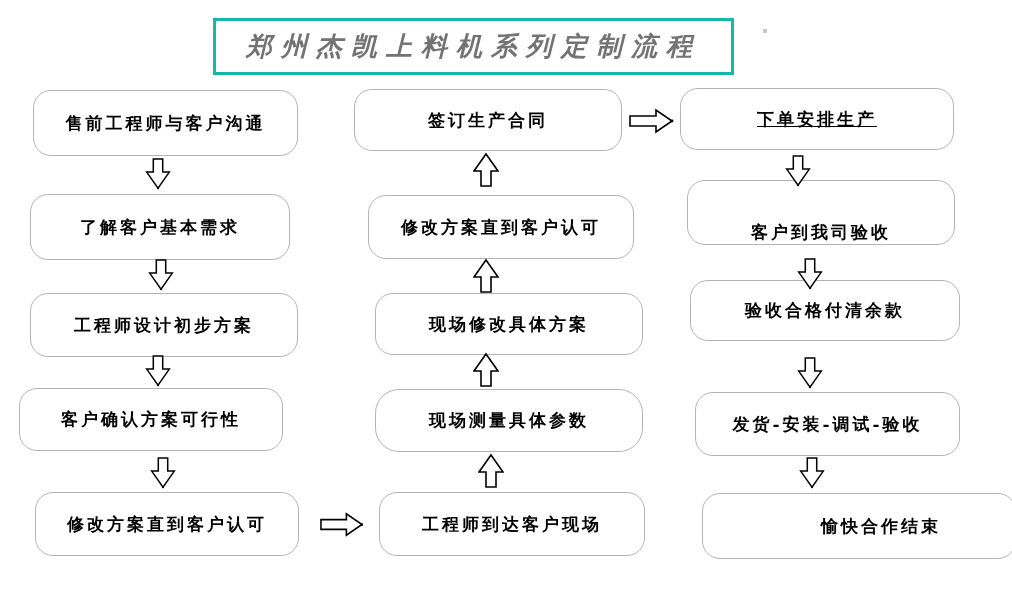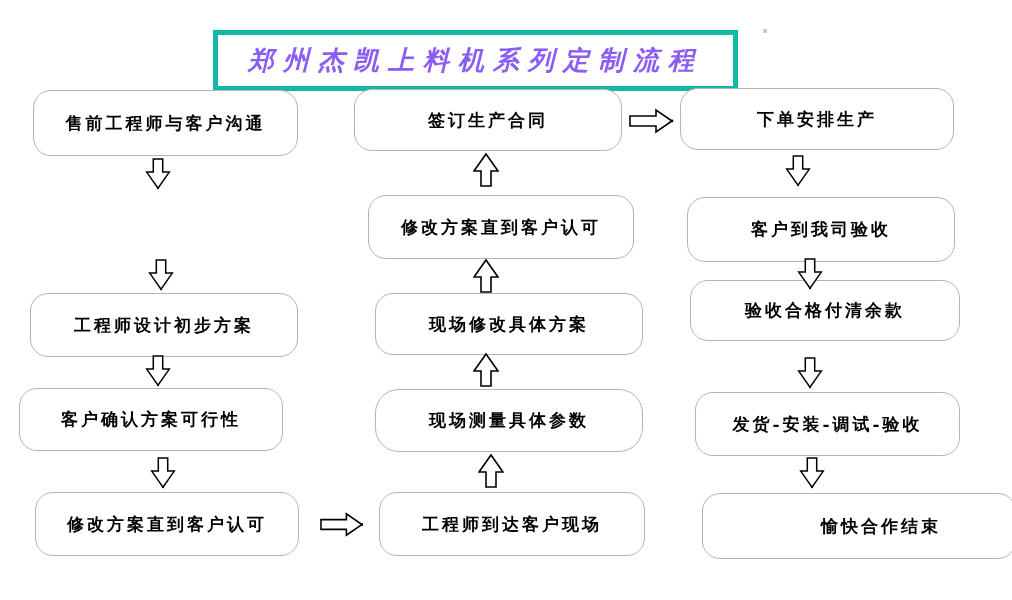--- a/index.html
+++ b/index.html
@@ -6,25 +6,25 @@
   #canvas{
     position:relative;
     width:1012px;height:600px;
     background:#ffffff;
     font-family:"DejaVu Serif","Liberation Serif",serif;
     overflow:hidden;
   }
   .titlebox{
     position:absolute;
     left:213px;top:18px;width:515px;height:51px;
-    border:5px solid #14b8a6;
+    border:3px solid #14b8a6;
     background:#ffffff;
     display:flex;align-items:center;justify-content:center;
     font-size:26px;font-weight:bold;font-style:italic;
-    letter-spacing:9px;color:#8b5cf6;margin-top:12px;
+    letter-spacing:9px;color:#737373;
   }
   .box{
     position:absolute;
     background:#ffffff;
     border:1px solid #b4b4b4;
     border-radius:18px;
     display:flex;align-items:center;justify-content:center;
     font-size:17px;font-weight:bold;color:#000;
     letter-spacing:3px;white-space:nowrap;
   }
@@ -40,20 +40,23 @@
 <div id="canvas">
 
   <div class="titlebox">
     <span>郑州杰凯上料机系列定制流程</span>
   </div>
   <div class="dot"></div>
 
   <div class="box" style="left:33px;top:90px;width:263px;height:64px;">
       <span>售前工程师与客户沟通</span>
     </div>
+  <div class="box" style="left:30px;top:194px;width:258px;height:64px;">
+      <span>了解客户基本需求</span>
+    </div>
   <div class="box" style="left:30px;top:293px;width:266px;height:62px;align-items:center;">
       <span>工程师设计初步方案</span>
     </div>
   <div class="box" style="left:19px;top:388px;width:262px;height:61px;text-align:right;">
       <span>客户确认方案可行性</span>
     </div>
   <div class="box" style="left:35px;top:492px;width:262px;height:62px;">
       <span>修改方案直到客户认可</span>
     </div>
 
@@ -66,24 +69,24 @@
   <div class="box" style="left:375px;top:293px;width:266px;height:60px;">
       <span>现场修改具体方案</span>
     </div>
   <div class="box" style="left:375px;top:389px;width:266px;height:61px;border-radius:24px;">
       <span>现场测量具体参数</span>
     </div>
   <div class="box" style="left:379px;top:492px;width:264px;height:62px;">
       <span>工程师到达客户现场</span>
     </div>
 
-  <div class="box" style="left:680px;top:88px;width:272px;height:60px;">
+  <div class="box" style="left:680px;top:88px;width:272px;height:60px;text-decoration:underline;">
       <span>下单安排生产</span>
     </div>
-  <div class="box" style="left:687px;top:197px;width:266px;height:63px;">
+  <div class="box" style="left:687px;top:180px;width:266px;height:63px;align-items:flex-end;">
       <span>客户到我司验收</span>
     </div>
   <div class="box" style="left:690px;top:280px;width:268px;height:59px;">
       <span>验收合格付清余款</span>
     </div>
   <div class="box" style="left:695px;top:392px;width:263px;height:62px;">
       <span>发货-安装-调试-验收</span>
     </div>
   <div class="box" style="left:702px;top:493px;width:268px;height:64px;padding-left:44px;">
       <span>愉快合作结束</span>

